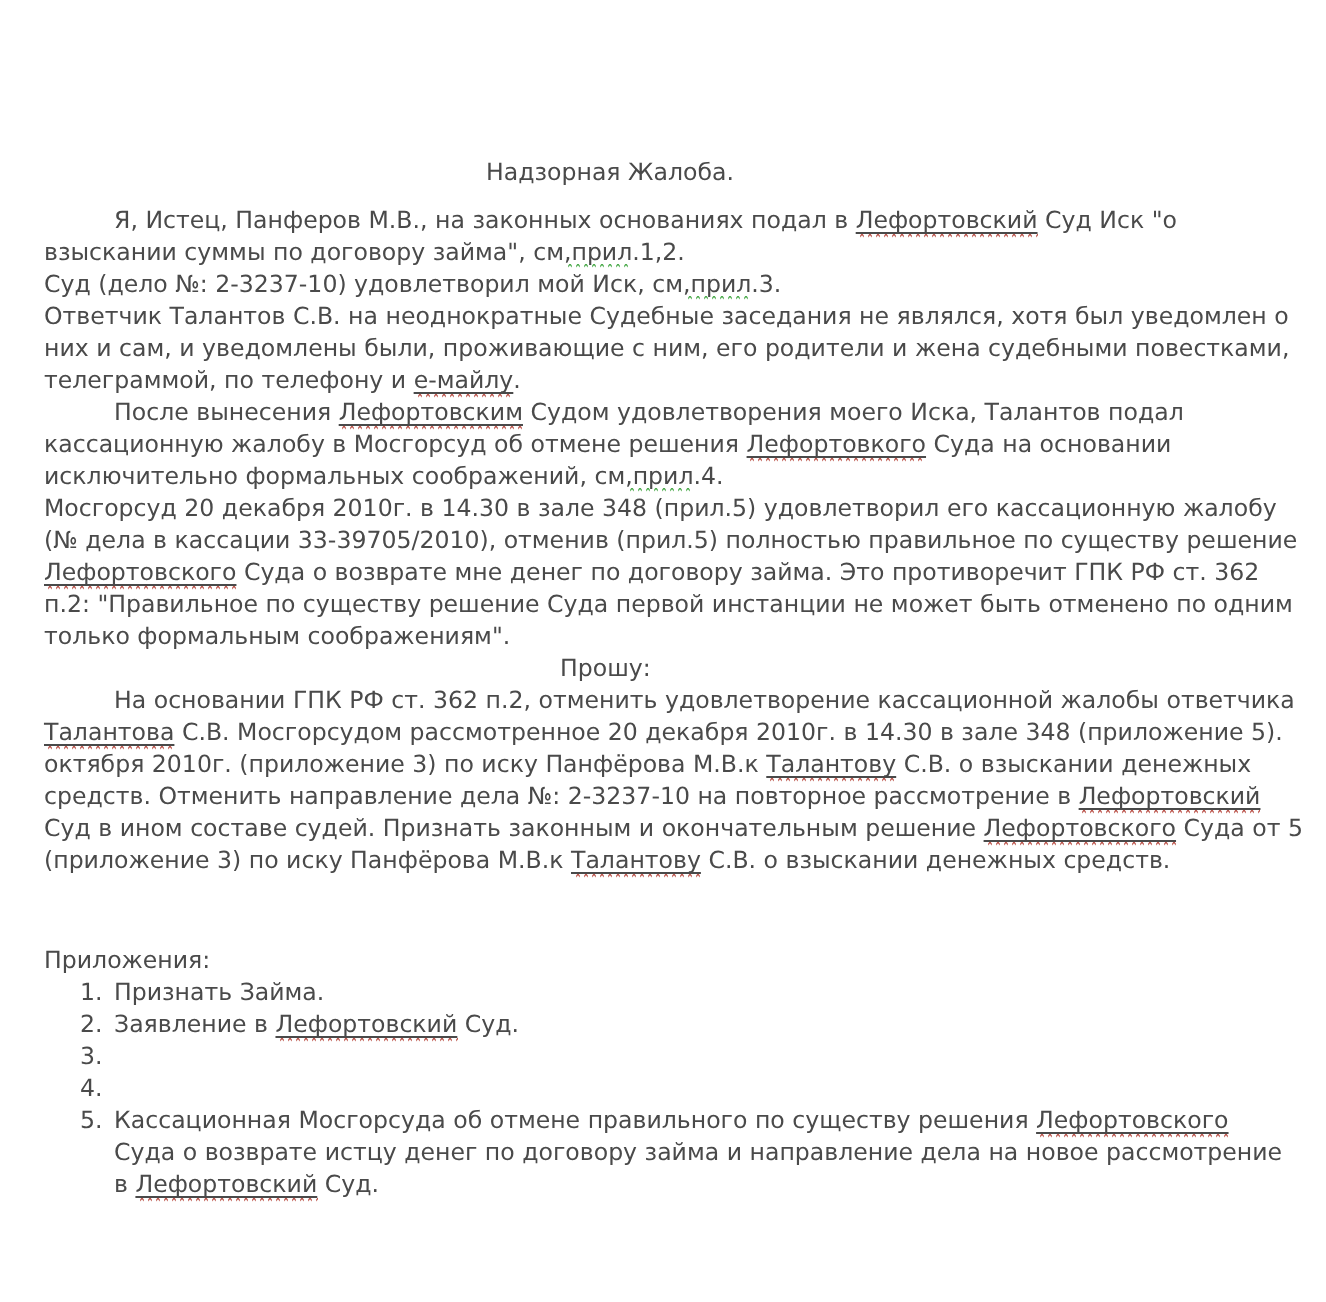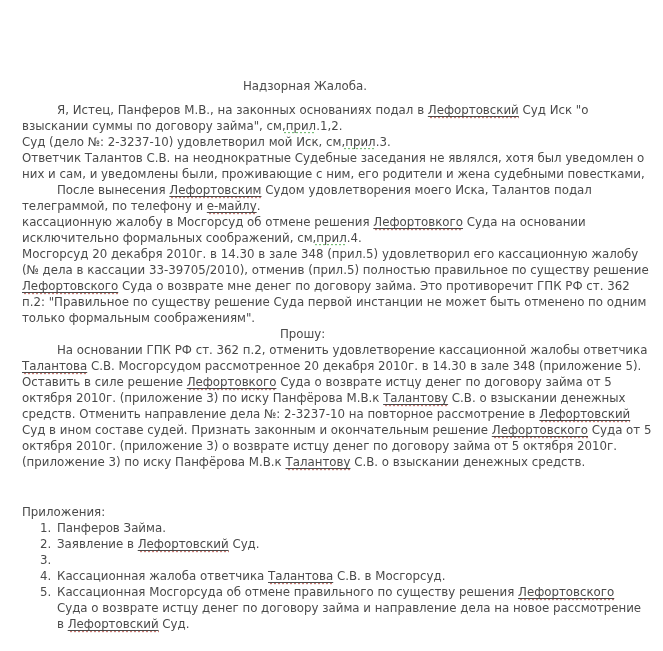--- a/index.html
+++ b/index.html
@@ -55,57 +55,54 @@
 <body>
 
 <div class="page">
   <div class="doc-title">Надзорная Жалоба.</div>
   <div class="body-block" id="body-lines">
       <div class="line indent"><span>Я, Истец, Панферов М.В., на законных основаниях подал в </span><span class="sp-red">Лефортовский</span><span> Суд Иск "о</span></div>
       <div class="line"><span>взыскании суммы по договору займа", см</span><span class="sp-green">,прил</span><span>.1,2.</span></div>
       <div class="line"><span>Суд (дело №: 2-3237-10) удовлетворил мой Иск, см</span><span class="sp-green">,прил</span><span>.3.</span></div>
       <div class="line"><span>Ответчик Талантов С.В. на неоднократные Судебные заседания не являлся, хотя был уведомлен о</span></div>
       <div class="line"><span>них и сам, и уведомлены были, проживающие с ним, его родители и жена судебными повестками,</span></div>
+      <div class="line"><span>телеграммой, по телефону и </span><span class="sp-red">е-майлу</span><span>.</span></div>
       <div class="line indent"><span>После вынесения </span><span class="sp-red">Лефортовским</span><span> Судом удовлетворения моего Иска, Талантов подал</span></div>
-      <div class="line"><span>телеграммой, по телефону и </span><span class="sp-red">е-майлу</span><span>.</span></div>
       <div class="line"><span>кассационную жалобу в Мосгорсуд об отмене решения </span><span class="sp-red">Лефортовкого</span><span> Суда на основании</span></div>
       <div class="line"><span>исключительно формальных соображений, см</span><span class="sp-green">,прил</span><span>.4.</span></div>
       <div class="line"><span>Мосгорсуд 20 декабря 2010г. в 14.30 в зале 348 (прил.5) удовлетворил его кассационную жалобу</span></div>
       <div class="line"><span>(№ дела в кассации 33-39705/2010), отменив (прил.5) полностью правильное по существу решение</span></div>
       <div class="line"><span class="sp-red">Лефортовского</span><span> Суда о возврате мне денег по договору займа. Это противоречит ГПК РФ ст. 362</span></div>
       <div class="line"><span>п.2: "Правильное по существу решение Суда первой инстанции не может быть отменено по одним</span></div>
       <div class="line"><span>только формальным соображениям".</span></div>
     </div>
   <div class="request-heading">Прошу:</div>
   <div id="request-lines">
       <div class="line indent"><span>На основании ГПК РФ ст. 362 п.2, отменить удовлетворение кассационной жалобы ответчика</span></div>
       <div class="line"><span class="sp-red">Талантова</span><span> С.В. Мосгорсудом рассмотренное 20 декабря 2010г. в 14.30 в зале 348 (приложение 5).</span></div>
-      <div class="line"><span>Оставить в силе решение </span><span class="sp-red">Лефортовкого</span><span> Суда о возврате истцу денег по договору займа от 5</span></div>
       <div class="line"><span>октября 2010г. (приложение 3) по иску Панфёрова М.В.к </span><span class="sp-red">Талантову</span><span> С.В. о взыскании денежных</span></div>
       <div class="line"><span>средств. Отменить направление дела №: 2-3237-10 на повторное рассмотрение в </span><span class="sp-red">Лефортовский</span></div>
       <div class="line"><span>Суд в ином составе судей. Признать законным и окончательным решение </span><span class="sp-red">Лефортовского</span><span> Суда от 5</span></div>
-      <div class="line"><span>октября 2010г. (приложение 3) о возврате истцу денег по договору займа от 5 октября 2010г.</span></div>
       <div class="line"><span>(приложение 3) по иску Панфёрова М.В.к </span><span class="sp-red">Талантову</span><span> С.В. о взыскании денежных средств.</span></div>
     </div>
   <div class="attachments-heading">Приложения:</div>
   <div id="attachments">
       <div class="att-row">
         <span class="att-num">1.</span>
-        <span class="att-text"><span>Панферов Займа.</span></span>
+        <span class="att-text"><span>Признать Займа.</span></span>
       </div>
       <div class="att-row">
         <span class="att-num">2.</span>
         <span class="att-text"><span>Заявление в </span><span class="sp-red">Лефортовский</span><span> Суд.</span></span>
       </div>
       <div class="att-row">
         <span class="att-num">3.</span>
       </div>
       <div class="att-row">
         <span class="att-num">4.</span>
-        <span class="att-text"><span>Кассационная жалоба ответчика </span><span class="sp-red">Талантова</span><span> С.В. в Мосгорсуд.</span></span>
       </div>
       <div class="att-row">
         <span class="att-num">5.</span>
         <span class="att-text"><span>Кассационная Мосгорсуда об отмене правильного по существу решения </span><span class="sp-red">Лефортовского</span></span>
       </div>
       <div class="att-row">
         <span class="att-num"></span>
         <span class="att-text"><span>Суда о возврате истцу денег по договору займа и направление дела на новое рассмотрение</span></span>
       </div>
       <div class="att-row">

